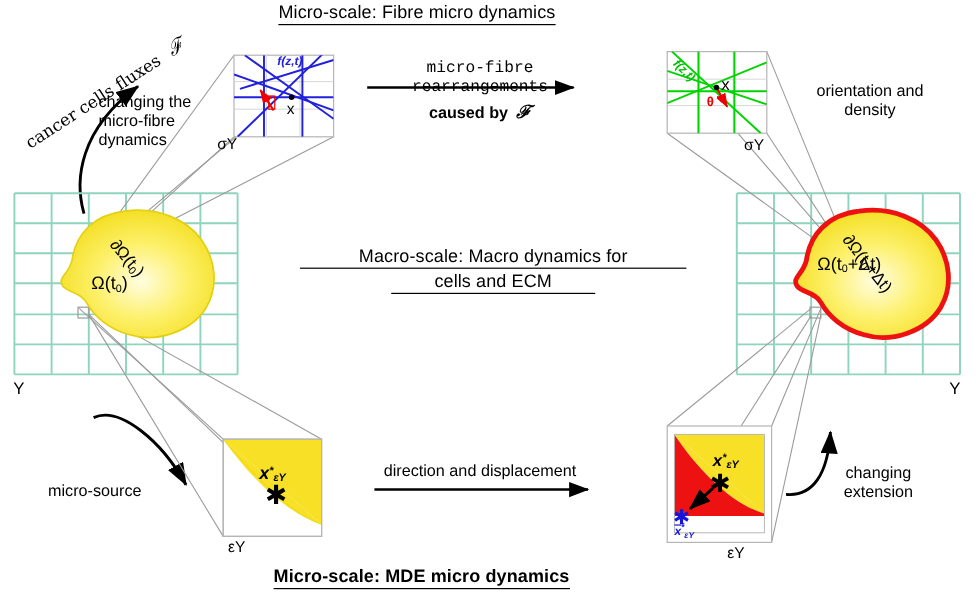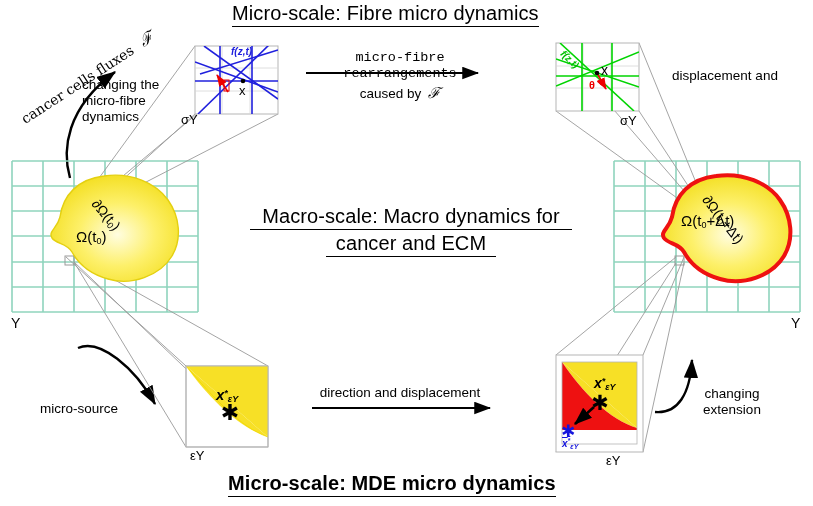--- a/index.html
+++ b/index.html
@@ -1,64 +1,65 @@
 <!DOCTYPE html>
 <html><head>
 <meta charset="utf-8">
 <style>
   html,body{margin:0;padding:0;background:#ffffff;}
   body{width:813px;height:506px;position:relative;overflow:hidden;
        font-family:"Liberation Sans","DejaVu Sans",sans-serif;color:#000;}
   .abs{position:absolute;}
-  .ttl{font-size:20px;letter-spacing:.1px;white-space:nowrap;
+  .ttl{font-size:15px;letter-spacing:.1px;white-space:nowrap;
        border-bottom:1.6px solid #000;padding-bottom:1px;}
   .lbl{font-size:13.5px;line-height:1.18;}
   .lbl-c{text-align:center;}
   .scr{font-family:"DejaVu Serif",serif;font-style:italic;font-size:15px;}
   .rot-flux{font-family:"DejaVu Serif",serif;font-size:14px;
             transform:rotate(-33deg);transform-origin:0 0;white-space:nowrap;}
   svg{position:absolute;left:0;top:0;overflow:visible;}
   .sub{font-size:9px;vertical-align:-2px;}
   .sup{font-size:9px;vertical-align:4px;}
 </style>
 </head>
 <body>
 
 <div class="abs ttl" style="left:232px;top:2px;">Micro-scale: Fibre micro dynamics</div>
 
 <div class="abs" style="left:246px;top:205px;width:330px;text-align:center;">
   <div class="ttl" style="display:inline-block;border-bottom:none;">Macro-scale: Macro dynamics for</div>
   <div style="height:0;border-bottom:1.6px solid #000;width:322px;margin:0 auto;"></div>
-  <div class="ttl" style="display:inline-block;border-bottom:none;margin-top:2px;">cancer and ECM</div>
+  <div class="ttl" style="display:inline-block;border-bottom:none;margin-top:2px;">cells and ECM</div>
   <div style="height:0;border-bottom:1.6px solid #000;width:170px;margin:0 auto;"></div>
 </div>
 
 <div class="abs ttl" style="left:228px;top:472px;font-weight:bold;">Micro-scale: MDE micro dynamics</div>
 
 <div class="abs rot-flux" style="left:16px;top:110px;">
   <span>cancer cells fluxes</span>
   <span class="scr" style="margin-left:6px;font-size:16px;">ℱ</span>
 </div>
 
 <div class="abs lbl" style="left:82px;top:77px;">
   <div>changing the</div>
   <div>micro-fibre</div>
   <div>dynamics</div>
 </div>
 
 <div class="abs lbl lbl-c" style="left:300px;top:50px;width:200px;font-family:Liberation Mono, monospace;">
   <div>micro-fibre rearrangements</div>
 </div>
-<div class="abs lbl lbl-c" style="left:300px;top:85px;width:200px;">
+<div class="abs lbl lbl-c" style="left:300px;top:85px;width:200px;font-weight:bold;">
   <span>caused by</span>
   <span class="scr" style="margin-left:3px;">ℱ</span>
 </div>
 
 <div class="abs lbl lbl-c" style="left:650px;top:68px;width:150px;">
-  <div>displacement and</div>
+  <div>orientation and</div>
+  <div>density</div>
 </div>
 
 <div class="abs lbl" style="left:40px;top:401px;text-align:center;">micro-source</div>
 
 <div class="abs lbl lbl-c" style="left:295px;top:385px;width:210px;">direction and displacement</div>
 
 <div class="abs lbl lbl-c" style="left:684px;top:386px;width:96px;">
   <div>changing</div>
   <div>extension</div>
 </div>

